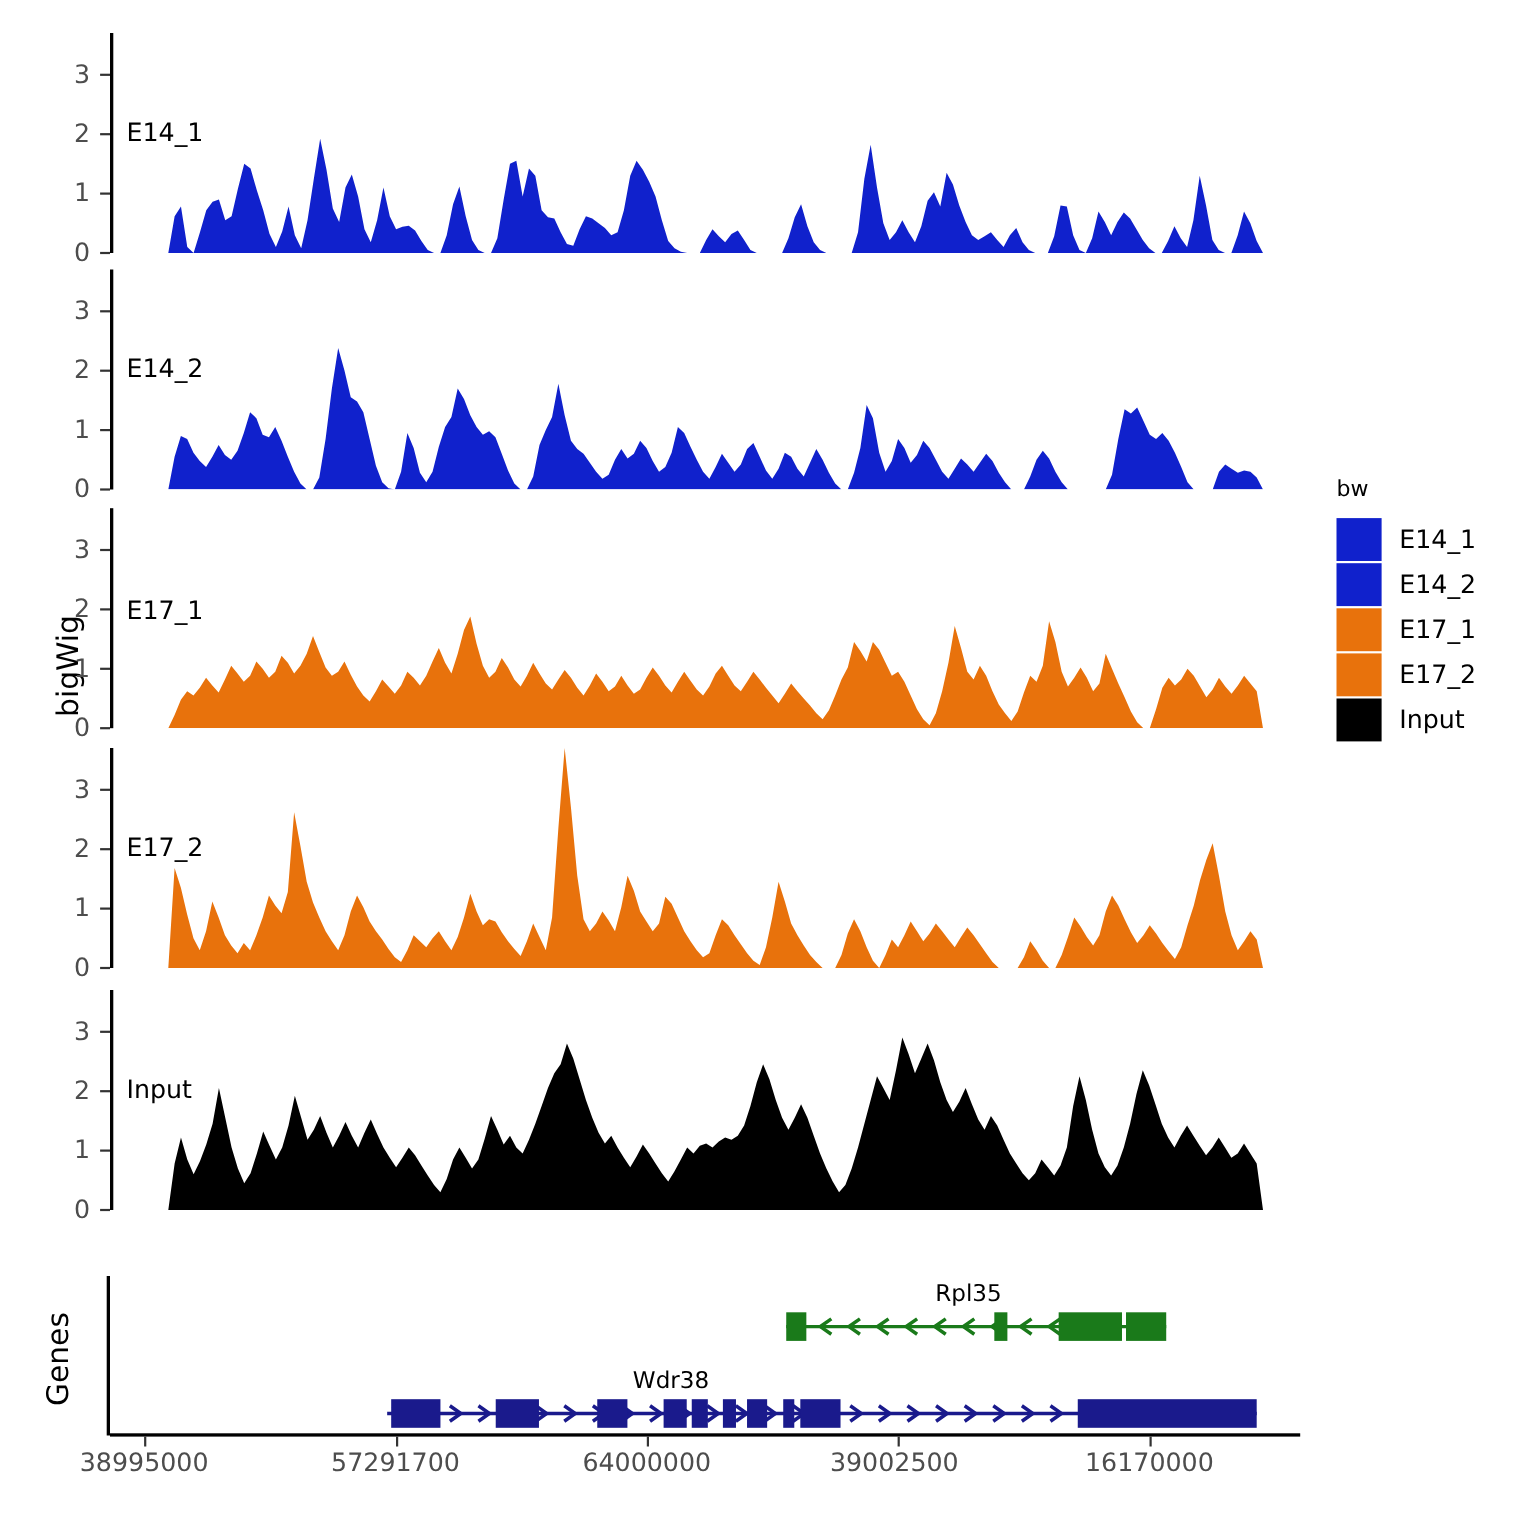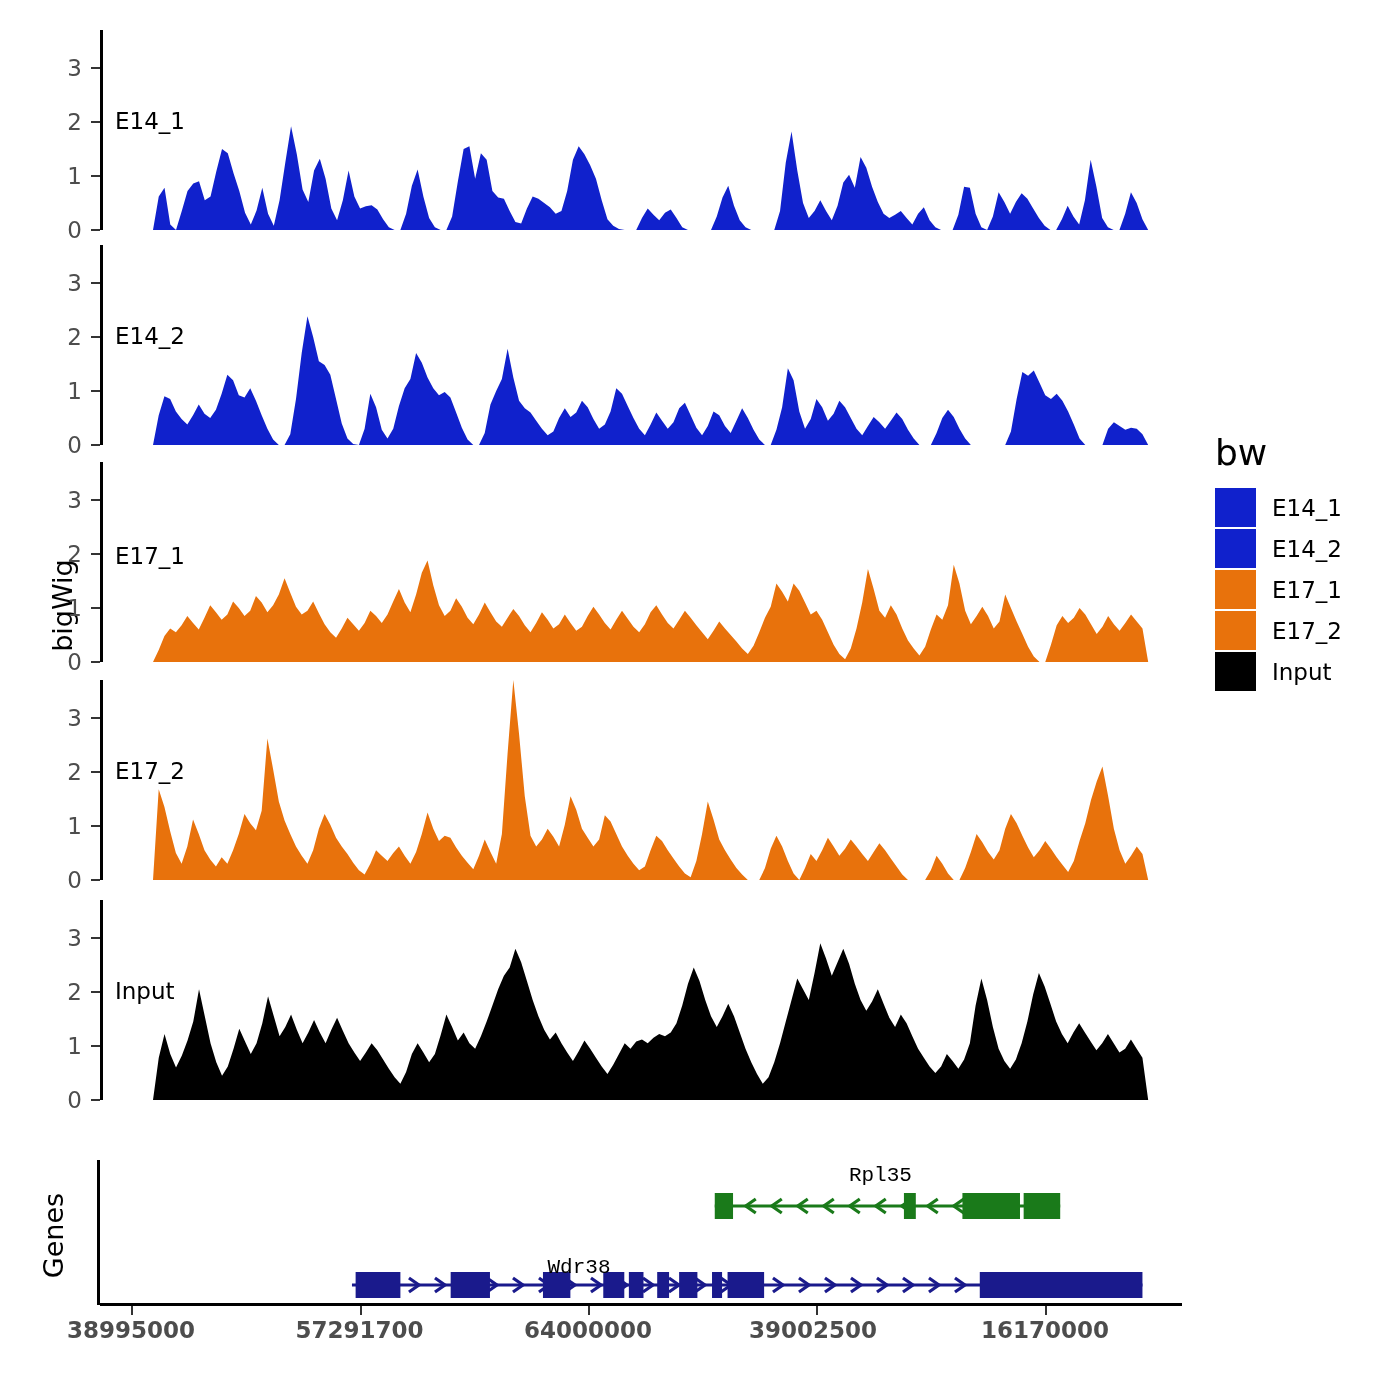--- a/index.html
+++ b/index.html
@@ -26,29 +26,29 @@
     position:absolute;font-size:23px;color:#4d4d4d;text-align:right;
     transform:translateY(-50%);white-space:nowrap;
   }
   .panel-label{
     position:absolute;font-size:23px;color:#000;white-space:nowrap;
   }
   .plotarea{position:absolute;left:3px;top:0;right:0;bottom:0;overflow:hidden;}
   .plotarea svg{display:block;}
 
   .legend{position:absolute;}
-  .legend-title{font-size:36px;color:#000;margin-bottom:14px;}
+  .legend-title{font-size:20px;color:#000;margin-bottom:14px;}
   .legend-row{display:flex;align-items:center;height:41px;}
   .legend-key{width:41px;height:39px;margin-right:16px;flex:none;}
   .legend-label{font-size:23px;color:#000;white-space:nowrap;}
 
   .genes-panel{position:absolute;}
   .genes-axis-line{position:absolute;left:0;top:0;width:3px;height:100%;background:#000;}
   .gene-label{
-    position:absolute;font-size:21px;color:#000;white-space:nowrap;font-family:Liberation Mono, monospace;
+    position:absolute;font-size:21px;color:#000;white-space:nowrap;
   }
 
   .xaxis{position:absolute;}
   .xaxis-line{position:absolute;left:0;top:0;height:3px;background:#000;}
   .xtick{position:absolute;width:2px;height:9px;background:#333;top:3px;}
   .xticklabel{
     position:absolute;font-size:23px;color:#4d4d4d;
     transform:translateX(-50%);white-space:nowrap;top:14px;
   }
   .xaxis-title{
@@ -207,24 +207,24 @@
           <rect x="255.6199324324324" y="112" width="44.77871621621625" height="26" fill="#1a1a8c"></rect>
           <rect x="350.66047297297297" y="112" width="39.29560810810807" height="26" fill="#1a1a8c"></rect>
           <rect x="442.9594594594595" y="112" width="27.41554054054052" height="26" fill="#1a1a8c"></rect>
           <rect x="503.27364864864865" y="112" width="21.018581081081038" height="26" fill="#1a1a8c"></rect>
           <rect x="528.8614864864865" y="112" width="14.62162162162167" height="26" fill="#1a1a8c"></rect>
           <rect x="557.1908783783784" y="112" width="11.880067567567494" height="26" fill="#1a1a8c"></rect>
           <rect x="579.1233108108108" y="112" width="18.27702702702709" height="26" fill="#1a1a8c"></rect>
           <rect x="612.0219594594595" y="112" width="10.052364864864899" height="26" fill="#1a1a8c"></rect>
           <rect x="627.5574324324324" y="112" width="36.55405405405406" height="26" fill="#1a1a8c"></rect>
           <rect x="879.7804054054054" y="112" width="162.66554054054063" height="26" fill="#1a1a8c"></rect>
-        </svg><div class="gene-label" style="left: 780.429px; top: 4px; transform: translateX(-50%);">Rpl35</div><div class="gene-label" style="left: 479px; top: 83px; transform: translateX(-50%); margin-top: 13px;">Wdr38</div></div>
+        </svg><div class="gene-label" style="left: 780.429px; top: 4px; transform: translateX(-50%);">Rpl35</div><div class="gene-label" style="left: 510px; top: 83px; transform: translateX(-50%);">Wdr38</div></div>
   </div>
 
-  <div class="xaxis" style="left:100px;top:1303px;width:1082px;height:90px;font-weight:bold;">
+  <div class="xaxis" style="left:100px;top:1303px;width:1082px;height:90px;">
     <div class="xaxis-line" id="xaxis-line" style="width: 1082px;"></div>
     <div id="xticks">
         <div class="xtick" style="left: 31.0709px;"></div>
         <div class="xticklabel" style="left: 31.0709px;">38995000</div>
         <div class="xtick" style="left: 259.534px;"></div>
         <div class="xticklabel" style="left: 259.534px;">57291700</div>
         <div class="xtick" style="left: 487.997px;"></div>
         <div class="xticklabel" style="left: 487.997px;">64000000</div>
         <div class="xtick" style="left: 716.459px;"></div>
         <div class="xticklabel" style="left: 713px;">39002500</div>

